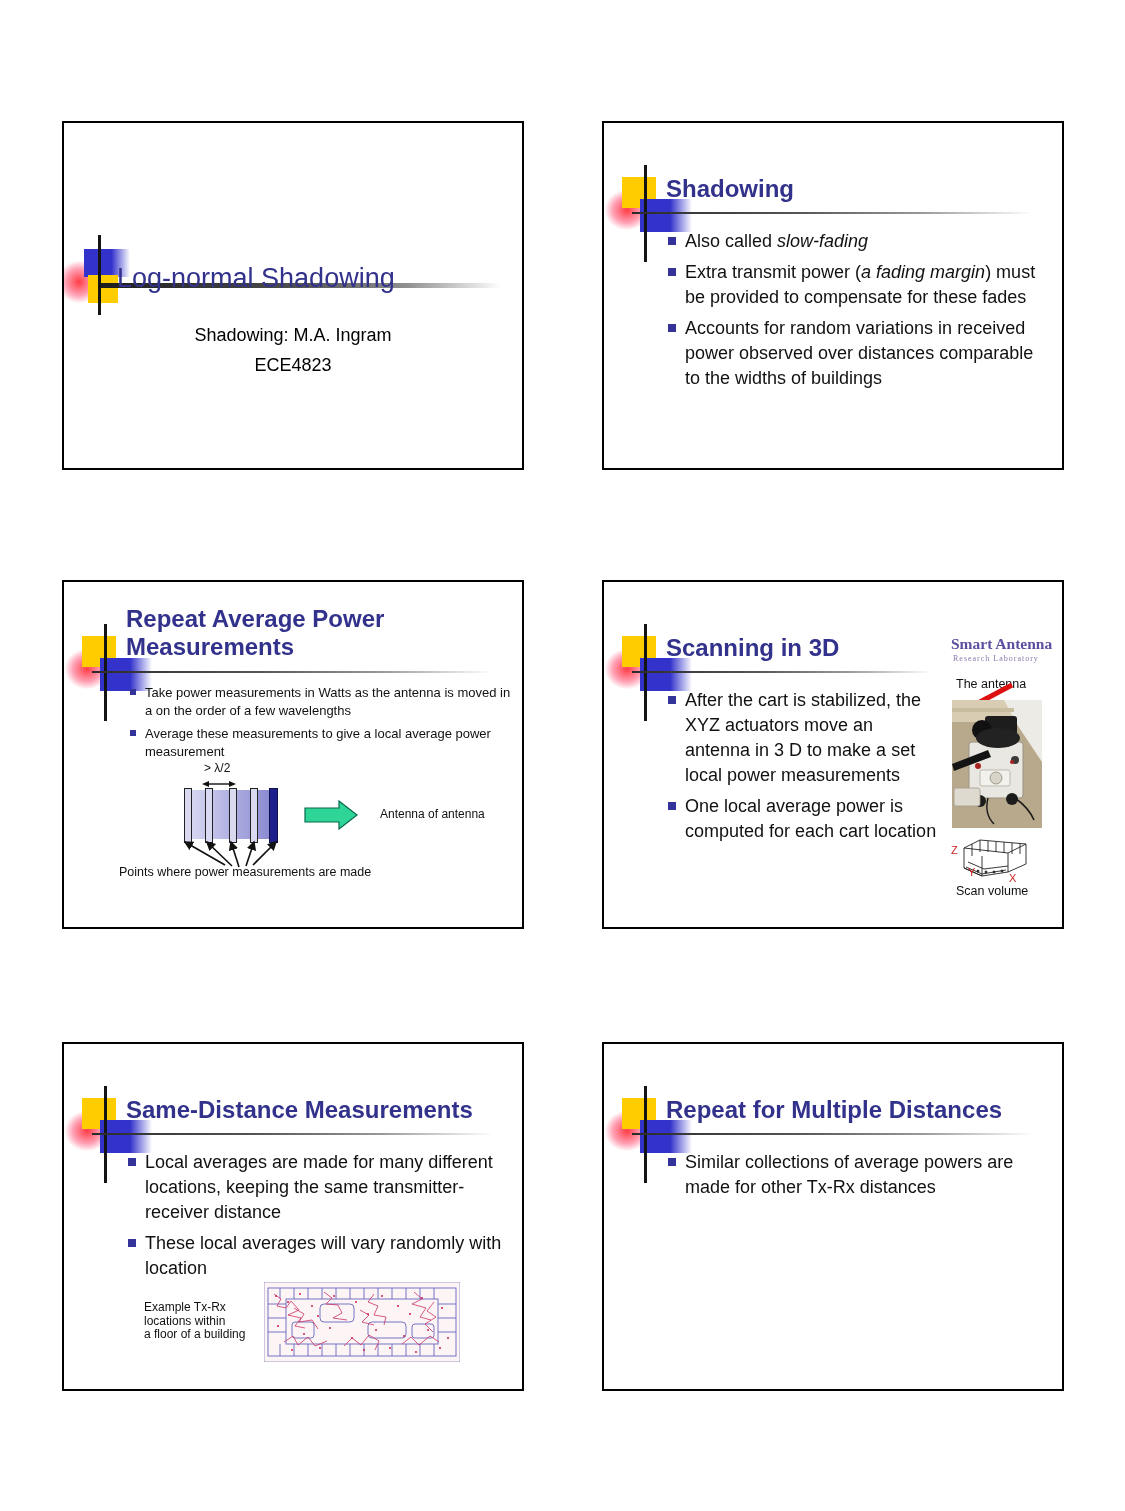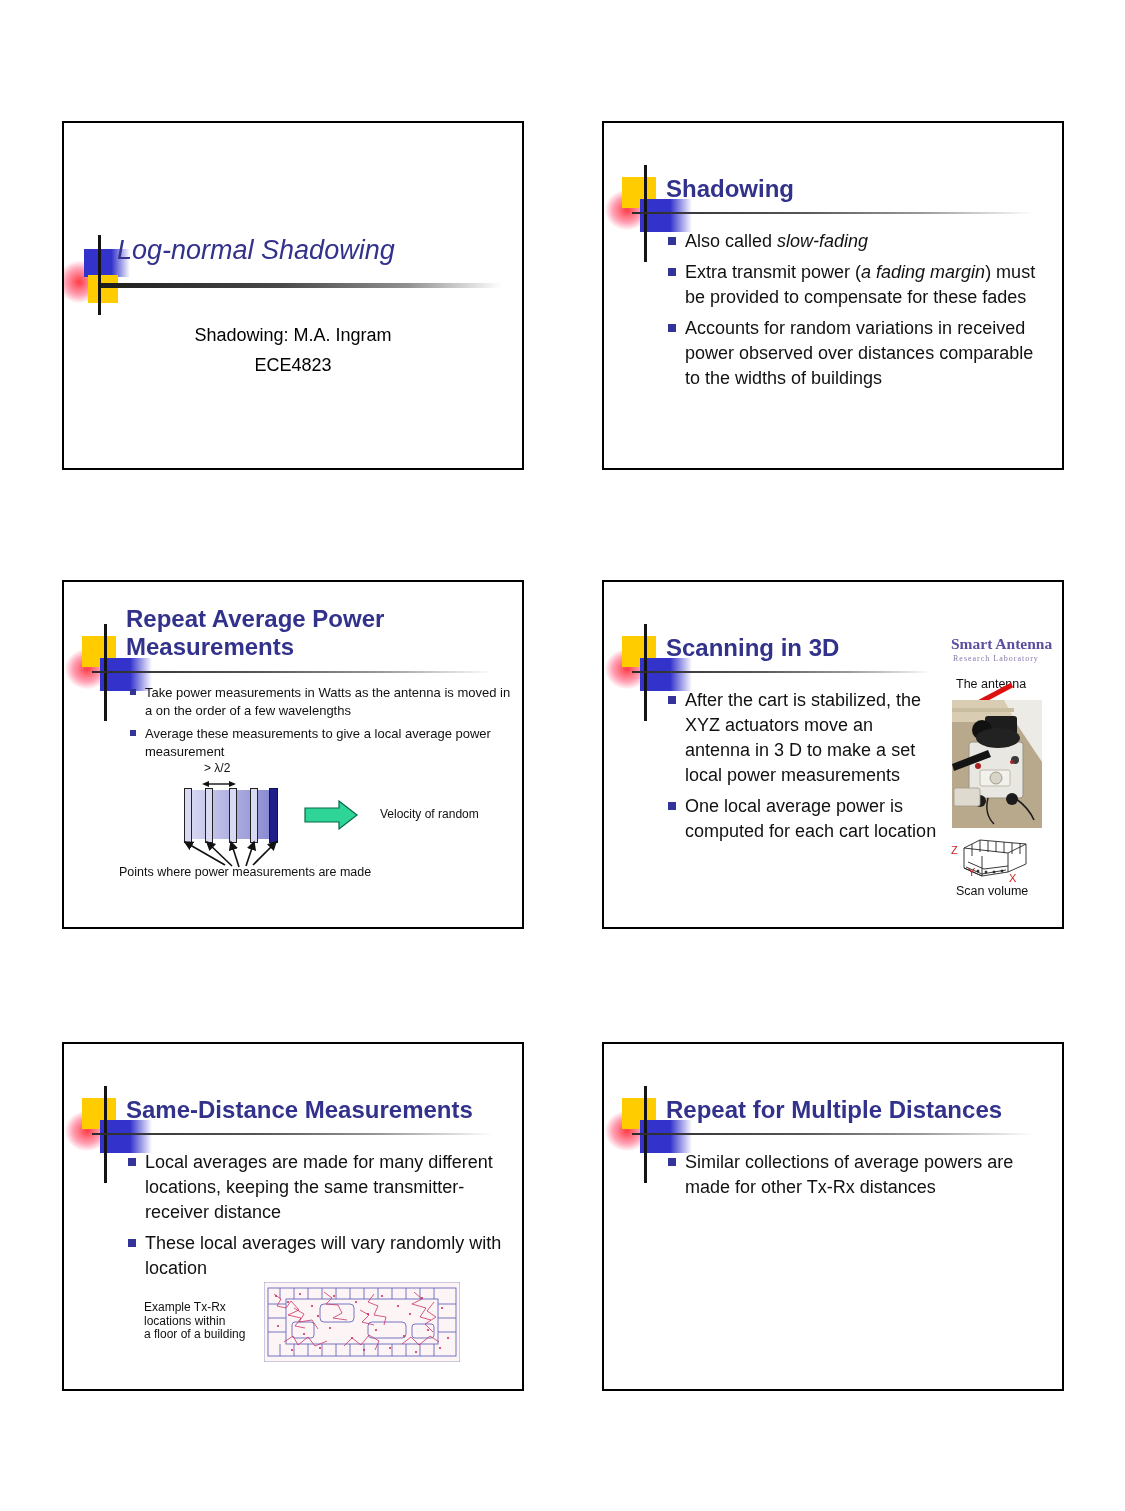--- a/index.html
+++ b/index.html
@@ -40,21 +40,21 @@
   .deco1 .yellow1{position:absolute;left:24px;top:152px;width:30px;height:28px;background:#FFCC00;}
   .deco1 .red1{
     position:absolute;left:-6px;top:138px;width:42px;height:42px;
     background:radial-gradient(ellipse at center, rgba(255,50,60,.95) 0%, rgba(255,110,140,.65) 45%, rgba(255,160,180,0) 72%);
   }
   .deco1 .vline1{position:absolute;left:34px;top:112px;width:3px;height:80px;background:#141414;}
   .rule1{
     position:absolute;left:34px;right:12px;top:160px;height:5px;
     background:linear-gradient(to right,#1c1c1c 0%,#4a4a4a 45%,#909090 75%,rgba(200,200,200,0) 98%);
   }
-  .t1title{position:absolute;left:53px;top:112px;margin:0;font-size:27px;font-weight:400;color:#32328C;font-style:italic;}
+  .t1title{position:absolute;left:53px;top:140px;margin:0;font-size:27px;font-weight:400;color:#32328C;}
   .t1sub{position:absolute;left:0;right:0;text-align:center;font-size:18px;color:#000;}
   
   .bullets{position:absolute;left:64px;top:106px;right:16px;}
   .bullet{position:relative;padding-left:17px;margin-bottom:6px;font-size:18px;line-height:25px;}
   .bullet .bsq{position:absolute;left:0;top:8px;width:8px;height:8px;background:#333399;}
   .bullets.sm{top:102px;left:66px;right:8px;}
   .bullets.sm .bullet{padding-left:15px;margin-bottom:5px;font-size:13px;line-height:18px;}
   .bullets.sm .bullet .bsq{top:5px;width:6px;height:6px;}
   .bullet em{font-style:italic;}
   
@@ -153,21 +153,21 @@
   <div class="gbar">
     <div class="slat" style="left:0px"></div>
     <div class="slat" style="left:21px"></div>
     <div class="slat" style="left:45px"></div>
     <div class="slat" style="left:66px"></div>
     <div class="slat dark" style="left:85px"></div>
   </div>
   <svg class="greenarrow" width="54" height="30" viewBox="0 0 54 30">
     <polygon points="1,8 35,8 35,1 53,15 35,29 35,22 1,22" fill="#2FD596" stroke="#066a4d" stroke-width="1.2"></polygon>
   </svg>
-  <div class="velocity">Velocity of random</div>
+  <div class="velocity">Antenna of antenna</div>
   <svg class="fanarrows" width="130" height="34" viewBox="0 0 130 34">
     <defs>
       <marker id="ah" markerWidth="7" markerHeight="7" refX="5" refY="3" orient="auto">
         <polygon points="0,0 6,3 0,6" fill="#111"></polygon>
       </marker>
     </defs>
     <line x1="56" y1="31" x2="16" y2="8" stroke="#111" stroke-width="1.6" marker-end="url(#ah)"></line>
     <line x1="63" y1="32" x2="38" y2="8" stroke="#111" stroke-width="1.6" marker-end="url(#ah)"></line>
     <line x1="70" y1="33" x2="62" y2="8" stroke="#111" stroke-width="1.6" marker-end="url(#ah)"></line>
     <line x1="77" y1="32" x2="85" y2="8" stroke="#111" stroke-width="1.6" marker-end="url(#ah)"></line>

